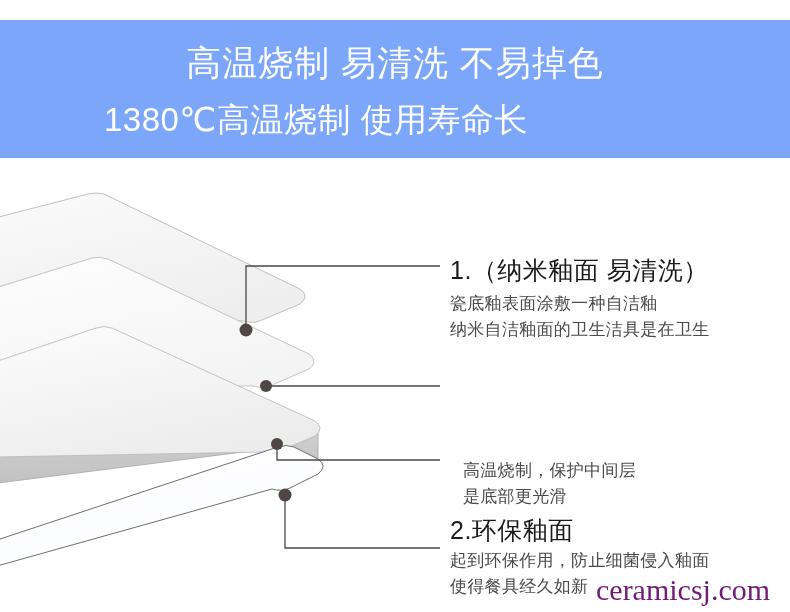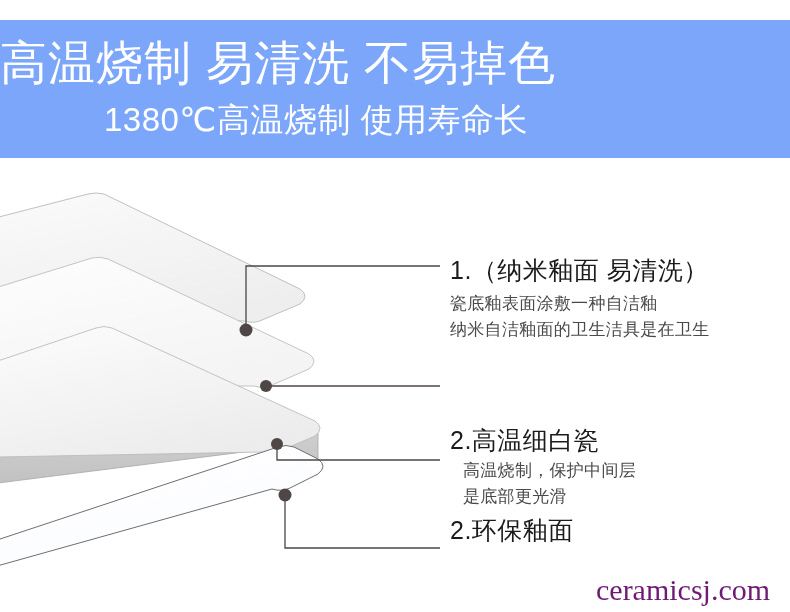--- a/index.html
+++ b/index.html
@@ -26,22 +26,23 @@
     width: 790px;
     height: 138px;
     background: #7ba6f9;
     box-sizing: border-box;
   }
   .banner-title {
     position: absolute;
     left: 0;
     top: 14px;
     width: 790px;
+    text-align: center;
     color: #ffffff;
-    font-size: 47px;
+    font-size: 35px;
     line-height: 58px;
     letter-spacing: 1px;
     font-weight: 400;
     white-space: nowrap;
   }
   .banner-subtitle {
     position: absolute;
     left: 0;
     top: 78px;
     width: 632px;
@@ -180,25 +181,28 @@
   </div>
 
   <div id="ann1" class="ann ann-head">1.（纳米釉面 易清洗）</div>
 
   <div id="ann1-body" class="ann ann-body">
     <div>瓷底釉表面涂敷一种自洁釉</div>
     <div>纳米自洁釉面的卫生洁具是在卫生</div>
   </div>
 
 
-  <div id="ann3" class="ann ann-head">2.高温细白瓷</div>
 
   <div id="ann3-body" class="ann ann-body">
     <div>高温烧制，保护中间层</div>
     <div>是底部更光滑</div>
   </div>
 
   <div id="ann4" class="ann ann-head">2.环保釉面</div>
 
+  <div id="ann4-body" class="ann ann-body">
+    <div>起到环保作用，防止细菌侵入釉面</div>
+    <div>使得餐具经久如新</div>
+  </div>
 
   <div class="watermark">ceramicsj.com</div>
 
 </div>
 
 </body></html>

